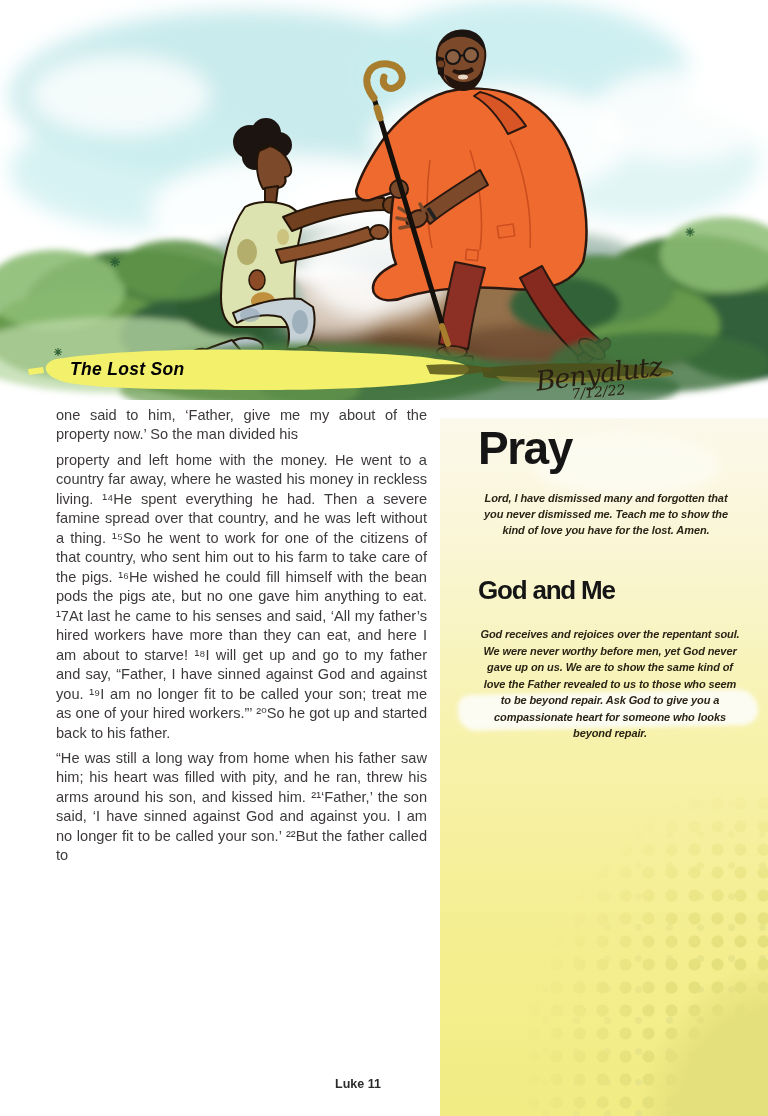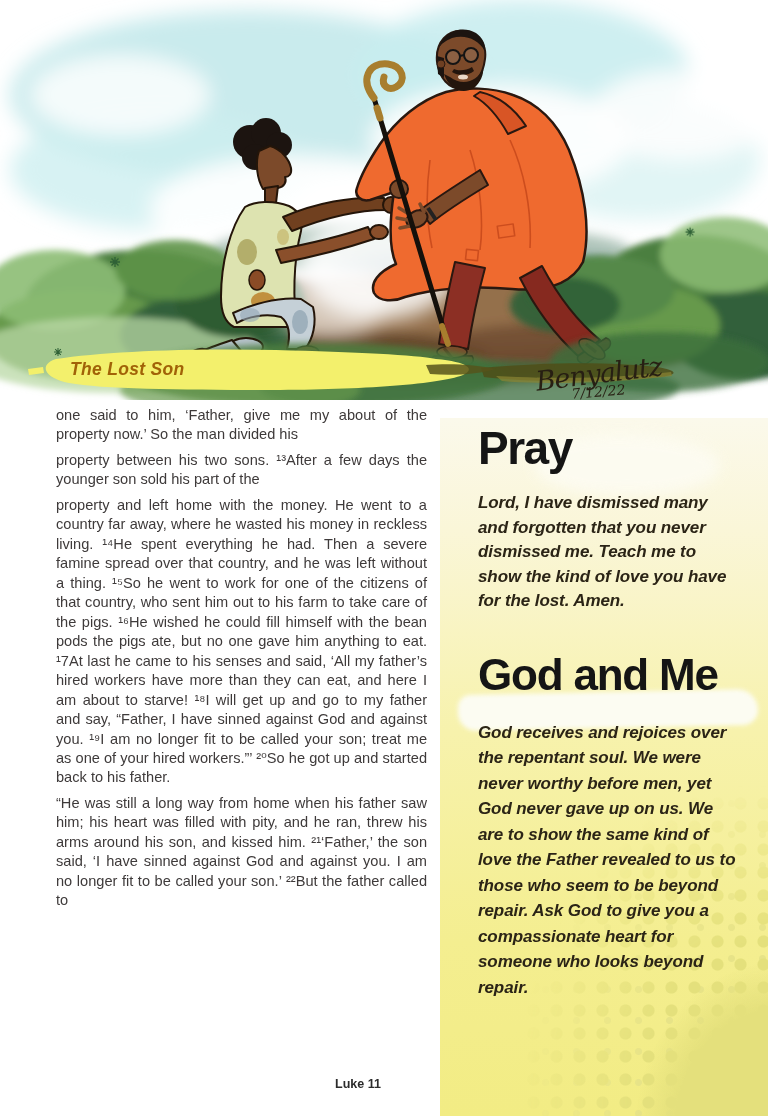--- a/index.html
+++ b/index.html
@@ -5,21 +5,21 @@
   html,body{margin:0;padding:0;background:#ffffff;}
   .page{position:relative;width:768px;height:1116px;background:#ffffff;overflow:hidden;
         font-family:"Liberation Sans","DejaVu Sans",sans-serif;}
 
   
   .illustration{position:absolute;left:0;top:0;width:768px;height:400px;}
 
   
   .banner{position:absolute;left:26px;top:346px;width:660px;height:50px;}
   .banner-text{position:absolute;left:44px;top:13px;font-size:17.5px;font-weight:bold;font-style:italic;
-               color:#a16207;letter-spacing:.3px;white-space:nowrap;}
+               color:#000000;letter-spacing:.3px;white-space:nowrap;}
 
   
   .signature{position:absolute;left:536px;top:360px;transform:rotate(-7deg);
              font-family:"DejaVu Serif",serif;font-style:italic;color:#271f13;line-height:1;}
   .sig-name{font-size:27px;letter-spacing:-1px;}
   .sig-date{font-size:14px;margin:-2px 0 0 34px;transform:rotate(2deg);}
 
   
   .article{position:absolute;left:56px;top:406px;width:371px;color:#3e3a3a;
            font-size:14.6px;line-height:1.335;text-align:justify;}
@@ -29,24 +29,24 @@
   .sidebar{position:absolute;left:440px;top:418px;width:328px;height:698px;box-sizing:border-box;
            padding:6px 1px 0 38px;overflow:hidden;
            background:linear-gradient(180deg,#fbf9eb 0%,#faf6d8 16%,#f7f2ac 45%,#f4ee90 75%,#f2ec84 100%);}
   .pray-smear{position:absolute;left:95px;top:16px;width:185px;height:62px;background:#fdfcf3;
               border-radius:45% 55% 50% 50%;filter:blur(7px);opacity:.85;}
   .white-brush{position:absolute;left:18px;top:274px;width:300px;height:36px;background:#fcfcf2;
                border-radius:18px 30px 22px 26px;transform:rotate(-1.2deg);filter:blur(2px);z-index:1;}
   .teal-line{position:absolute;left:236px;top:291px;width:54px;height:2px;background:#6fb3a0;z-index:0;}
   .side-h1{position:relative;z-index:2;margin:0;font-size:46px;font-weight:bold;color:#151515;
            letter-spacing:-1.5px;line-height:1.05;}
-  .side-h2{position:relative;z-index:2;margin:38px 0 0 0;font-size:44px;font-weight:bold;color:#151515;
+  .side-h2{position:relative;z-index:2;margin:38px 0 0 0;font-size:26px;font-weight:bold;color:#151515;
            letter-spacing:-1.2px;line-height:1.05;}
   .side-body{position:relative;z-index:2;margin:19px 0 0 0;width:256px;font-weight:bold;font-style:italic;
-             font-size:17px;line-height:1.44;color:#2b2416;letter-spacing:-.1px;}
+             font-size:11px;line-height:1.44;color:#2b2416;letter-spacing:-.1px;text-align:center;}
   .side-body.second{width:264px;line-height:1.5;margin-top:22px;}
   .halftone{position:absolute;right:0;bottom:0;width:250px;height:330px;z-index:0;
      background-image:
        radial-gradient(195px 235px at 103% 105%, #e4e07c 52%, rgba(228,224,124,0) 72%),
        radial-gradient(circle, #e4e07c 5.5px, rgba(228,224,124,0) 6.6px),
        radial-gradient(circle, #e7e388 3px, rgba(231,227,136,0) 4px);
      background-size:100% 100%, 23px 23px, 31px 31px;
      background-position:0 0, 4px 6px, 12px 2px;
      -webkit-mask-image:radial-gradient(150% 150% at 100% 100%, #000 35%, transparent 68%);
      mask-image:radial-gradient(150% 150% at 100% 100%, #000 35%, transparent 68%);}
@@ -230,21 +230,20 @@
     <span class="banner-text">The Lost Son</span>
   </div>
 
   <div class="signature">
     <div class="sig-name">Benyalutz</div>
     <div class="sig-date">7/12/22</div>
   </div>
 
   <div class="article">
     <p>one said to him, ‘Father, give me my about of the property now.’ So the man divided his</p>
-    <p>property between his two sons. ¹³After a few days the younger son sold his part of the</p>
     <p>property and left home with the money. He went to a country far away, where he wasted his money in reckless living. ¹⁴He spent everything he had. Then a severe famine spread over that country, and he was left without a thing. ¹⁵So he went to work for one of the citizens of that country, who sent him out to his farm to take care of the pigs. ¹⁶He wished he could fill himself with the bean pods the pigs ate, but no one gave him anything to eat. ¹7At last he came to his senses and said, ‘All my father’s hired workers have more than they can eat, and here I am about to starve! ¹⁸I will get up and go to my father and say, “Father, I have sinned against God and against you. ¹⁹I am no longer fit to be called your son; treat me as one of your hired workers.”’ ²⁰So he got up and started back to his father.</p>
     <p>“He was still a long way from home when his father saw him; his heart was filled with pity, and he ran, threw his arms around his son, and kissed him. ²¹‘Father,’ the son said, ‘I have sinned against God and against you. I am no longer fit to be called your son.’ ²²But the father called to</p>
   </div>
 
   <aside class="sidebar">
     <div class="pray-smear"></div>
     <div class="white-brush"></div>
     <div class="teal-line"></div>
     <div class="halftone"></div>
     <h1 class="side-h1">Pray</h1>

